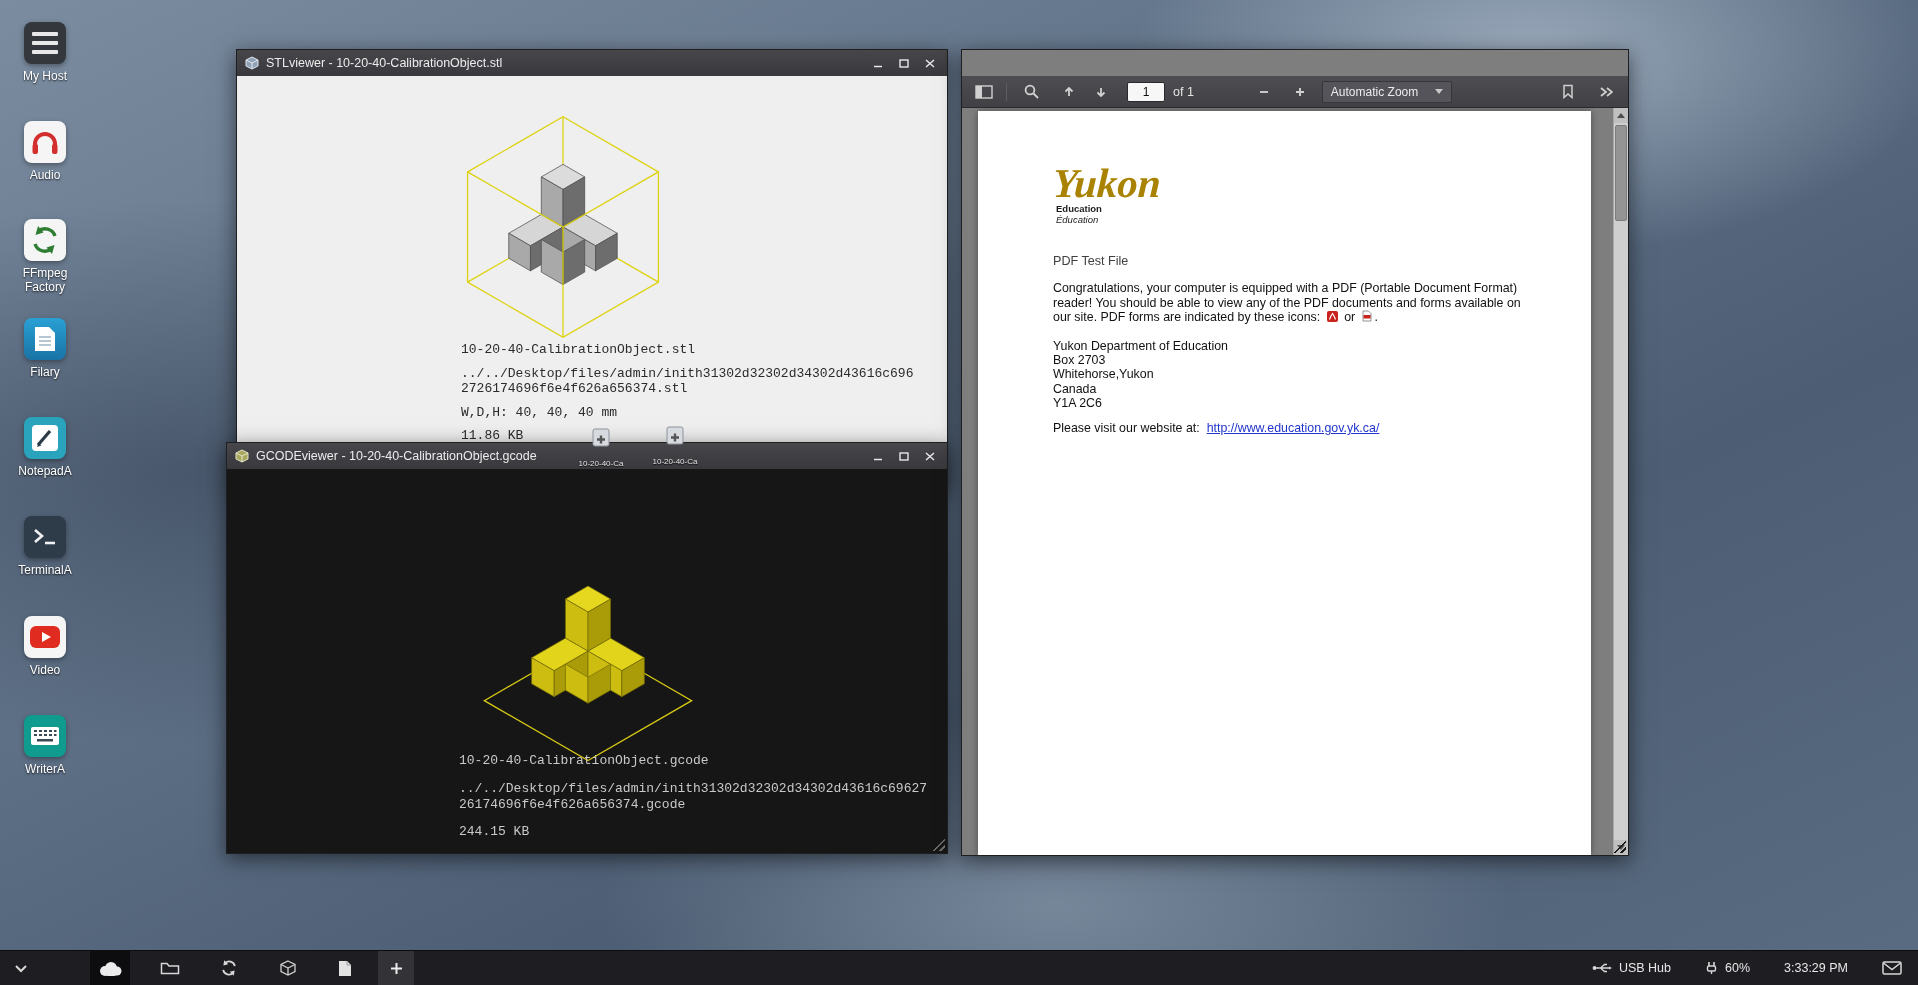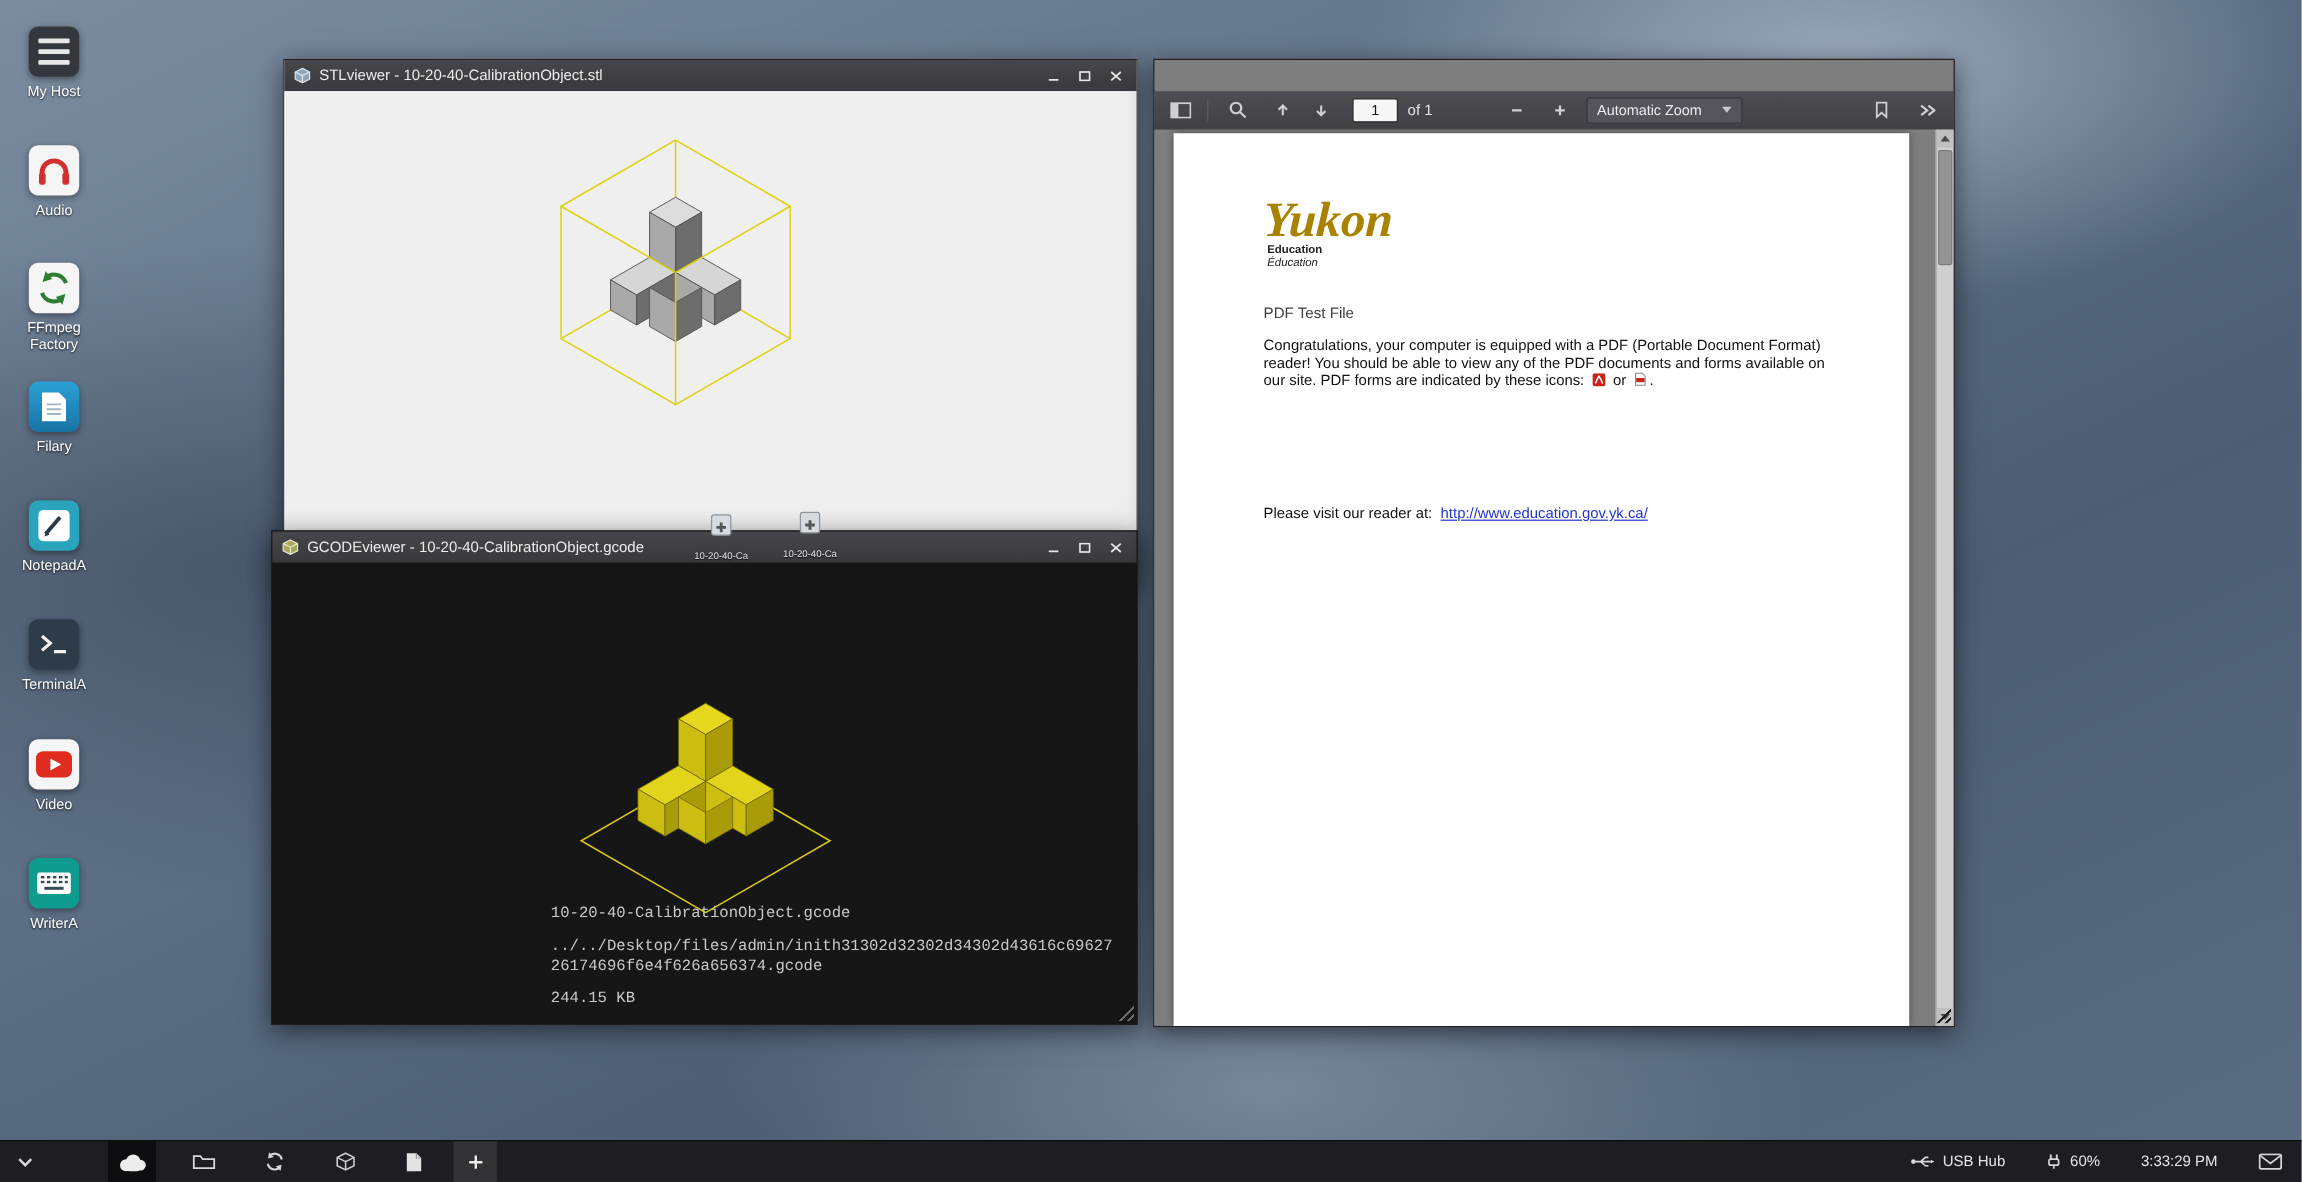--- a/index.html
+++ b/index.html
@@ -252,20 +252,27 @@
         <polygon points="0,1 -0.866,0.5 -0.866,1.8 0,2.3" fill="#a9a9a9"></polygon>
         <polygon points="0.866,0.5 0,1 0,2.3 0.866,1.8" fill="#6d6d6d"></polygon>
       </g>
 
       <g stroke="#ddd208" stroke-width="0.05" fill="none">
         <line x1="0" y1="0" x2="3.81" y2="-2.2"></line>
           <line x1="0" y1="0" x2="-3.81" y2="-2.2"></line>
           <line x1="0" y1="0" x2="0" y2="4.4"></line>
       </g>
     </svg>
+    <div class="stl-text mono">
+      <div class="fname">10-20-40-CalibrationObject.stl</div>
+      <div>../../Desktop/files/admin/inith31302d32302d34302d43616c696</div>
+      <div>2726174696f6e4f626a656374.stl</div>
+      <div class="dims">W,D,H: 40, 40, 40 mm</div>
+      <div class="fsize">11.86 KB</div>
+    </div>
     <div class="grip grip-dark"></div>
   </div>
 </div>
 
 <div class="window" id="gcode-window">
   <div class="titlebar">
     <span>
       <svg width="14" height="14">
           <polygon points="7,1 13,4 13,10 7,13 1,10 1,4" fill="#a7a75f" stroke="#e6e6c8" stroke-width="1"></polygon>
           <path d="M1 4 L7 7 L13 4 M7 7 V13" stroke="#e6e6c8" stroke-width="1" fill="none"></path>
@@ -405,22 +412,29 @@
                 <rect width="11" height="11" rx="2" fill="#c8231d"></rect>
                 <path d="M2.5 8.5 C4 4.5,5.5 2.5,5.5 2.5 C5.5 2.5,7 4.5,8.5 8.5" stroke="#fff" stroke-width="1.2" fill="none"></path>
               </svg></span>
           <span>or</span>
           <span class="inline-ico"><svg width="10" height="12">
                 <path d="M1 1 h5.5 l2.5 2.5 v7.5 h-8 z" fill="#fff" stroke="#888" stroke-width="0.9"></path>
                 <rect x="1.5" y="5" width="7" height="3.5" fill="#c8231d"></rect>
               </svg></span><span>.</span>
         </div>
       </div>
+      <div class="pdf-address">
+        <div>Yukon Department of Education</div>
+        <div>Box 2703</div>
+        <div>Whitehorse,Yukon</div>
+        <div>Canada</div>
+        <div>Y1A 2C6</div>
+      </div>
       <div class="pdf-visit">
-        <span>Please visit our reader at:</span><a>http://www.education.gov.yk.ca/</a>
+        <span>Please visit our website at:</span><a>http://www.education.gov.yk.ca/</a>
       </div>
     </div>
     <div class="pdf-scroll">
       <div class="scroll-arrow" style="top:0">
           <span class="tri-up"></span>
         </div>
       <div class="scroll-thumb"></div>
       <div class="scroll-arrow" style="bottom:0">
           <span class="tri-down"></span>
         </div>

